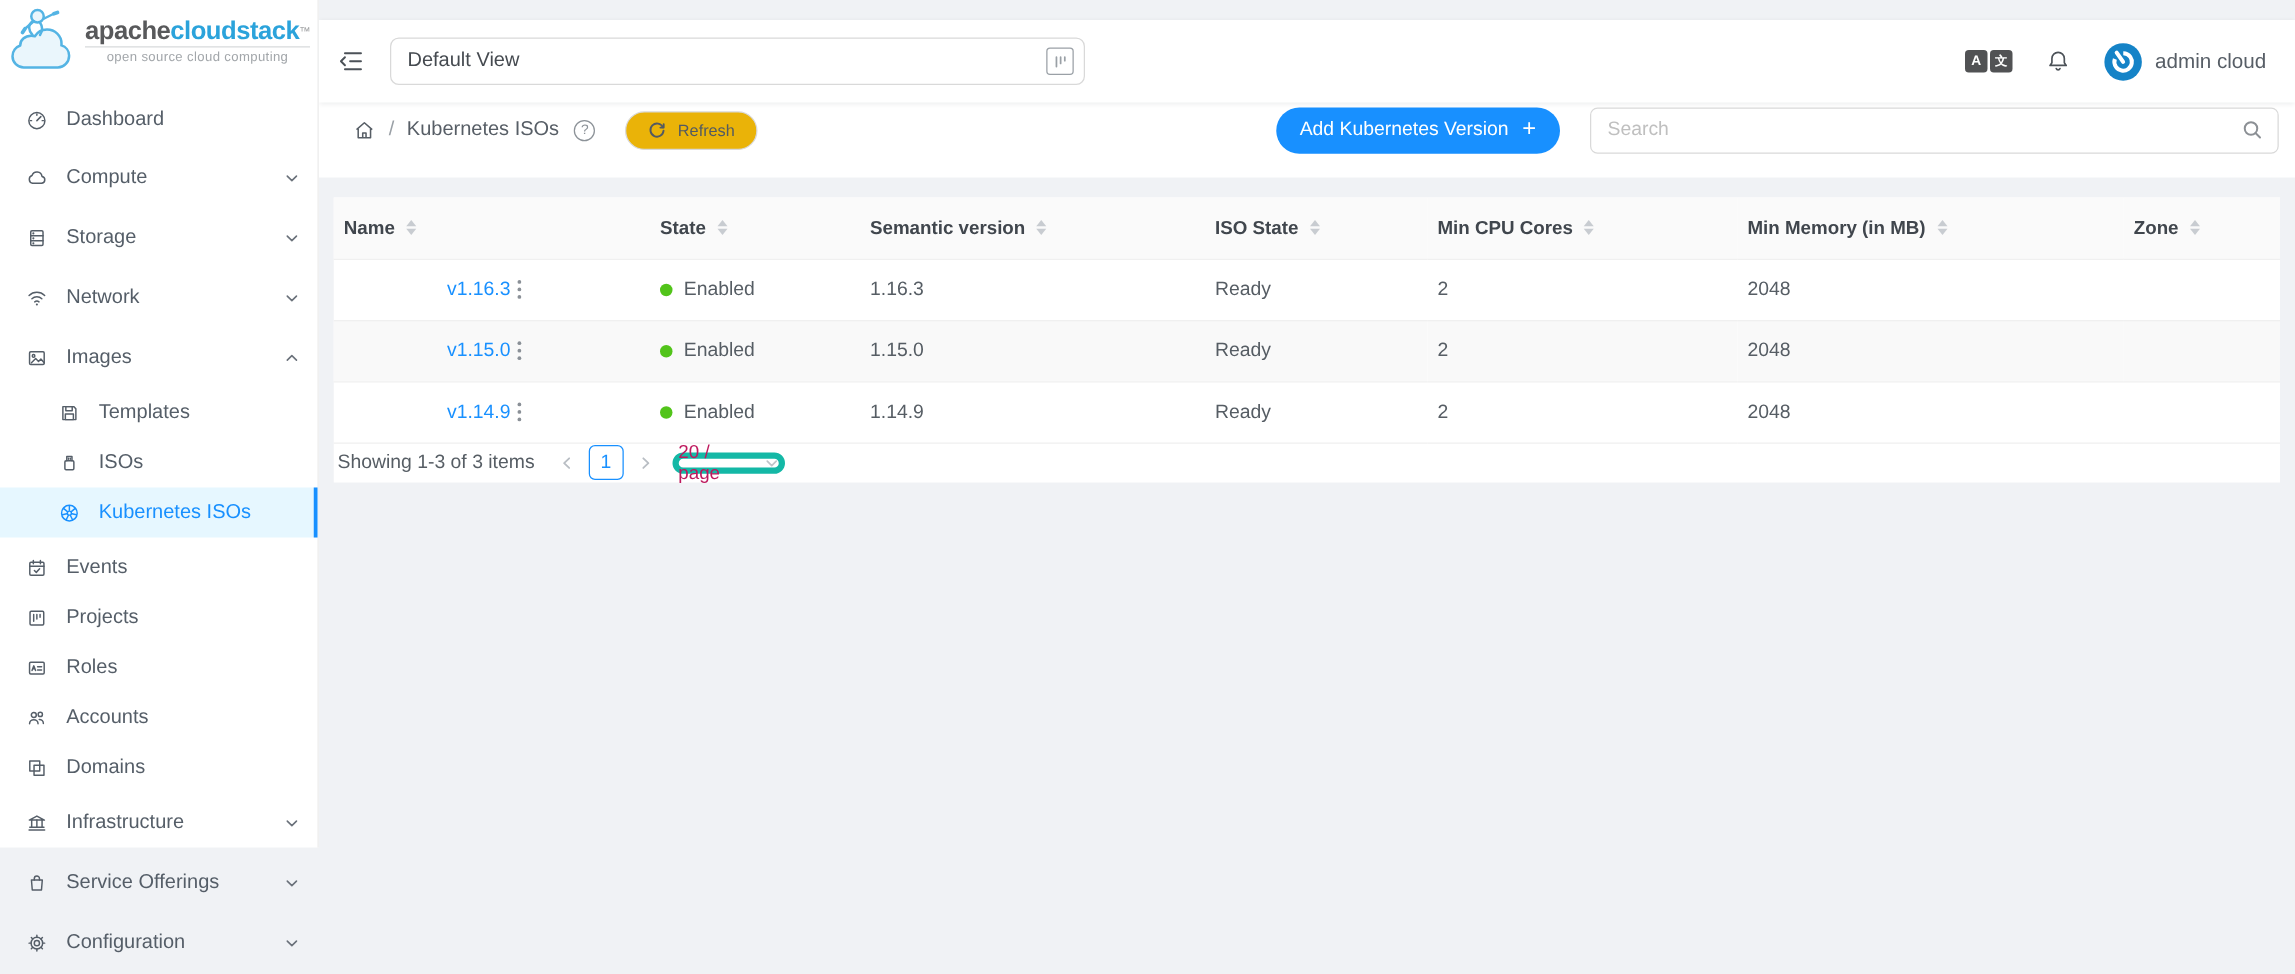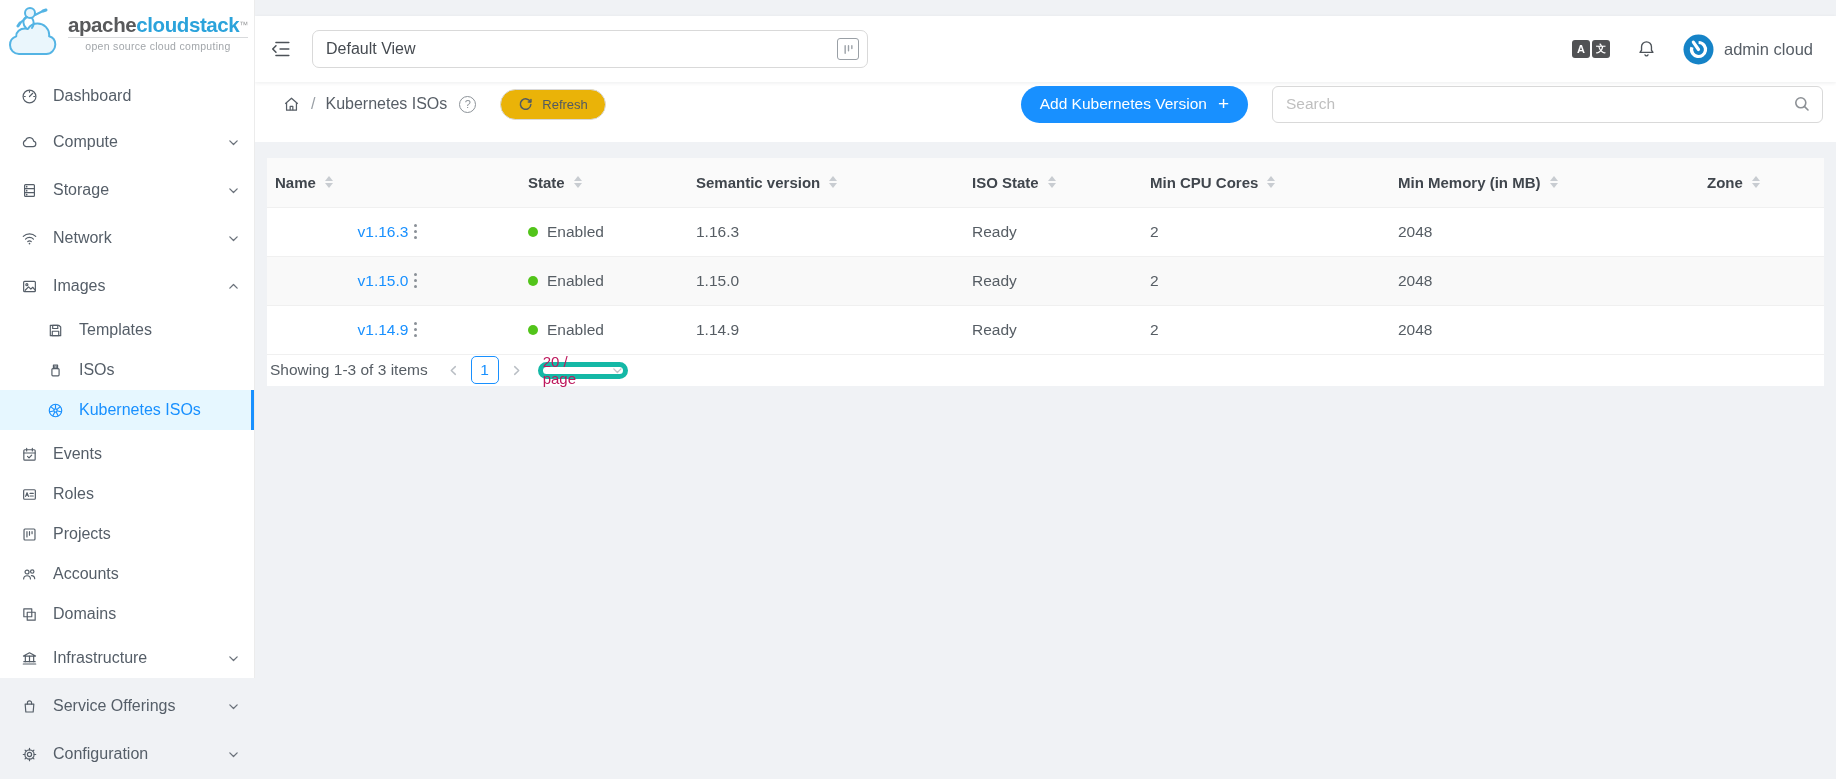--- a/index.html
+++ b/index.html
@@ -257,36 +257,36 @@
             <path d="M3 7.4h12M6 2.6v2.6M12 2.6v2.6"></path>
             <path d="M6.9 11l1.6 1.6 2.8-3"></path>
           </svg>
         </span>
       <span class="nlabel">Events</span>
     </div>
 
     <div class="nav-item main h40">
       <span class="nicon">
           <svg viewBox="0 0 18 18" width="17" height="17">
+            <rect x="3.2" y="3.2" width="11.6" height="11.6" rx="1"></rect>
+            <path d="M6.3 6v5.6M9 6v3.8M11.7 6v2.2"></path>
+          </svg>
+        </span>
+      <span class="nlabel">Projects</span>
+    </div>
+
+    <div class="nav-item main h40">
+      <span class="nicon">
+          <svg viewBox="0 0 18 18" width="17" height="17">
             <rect x="2.8" y="4" width="12.4" height="10" rx="1"></rect>
             <path d="M4.9 11l1.5-3.9L7.9 11M5.5 9.6h1.8"></path>
             <path d="M9.6 7.9h3.4M9.6 10.6h3.4"></path>
           </svg>
         </span>
       <span class="nlabel">Roles</span>
-    </div>
-
-    <div class="nav-item main h40">
-      <span class="nicon">
-          <svg viewBox="0 0 18 18" width="17" height="17">
-            <rect x="3.2" y="3.2" width="11.6" height="11.6" rx="1"></rect>
-            <path d="M6.3 6v5.6M9 6v3.8M11.7 6v2.2"></path>
-          </svg>
-        </span>
-      <span class="nlabel">Projects</span>
     </div>
 
     <div class="nav-item main h40">
       <span class="nicon">
           <svg viewBox="0 0 18 18" width="17" height="17">
             <circle cx="6.4" cy="6.4" r="2.1"></circle>
             <path d="M2.8 13.8c0-2 1.6-3.5 3.6-3.5s3.6 1.5 3.6 3.5"></path>
             <circle cx="11.9" cy="5.9" r="1.8"></circle>
             <path d="M11 10.1c2 0 3.5 1.5 3.5 3.4"></path>
           </svg>

